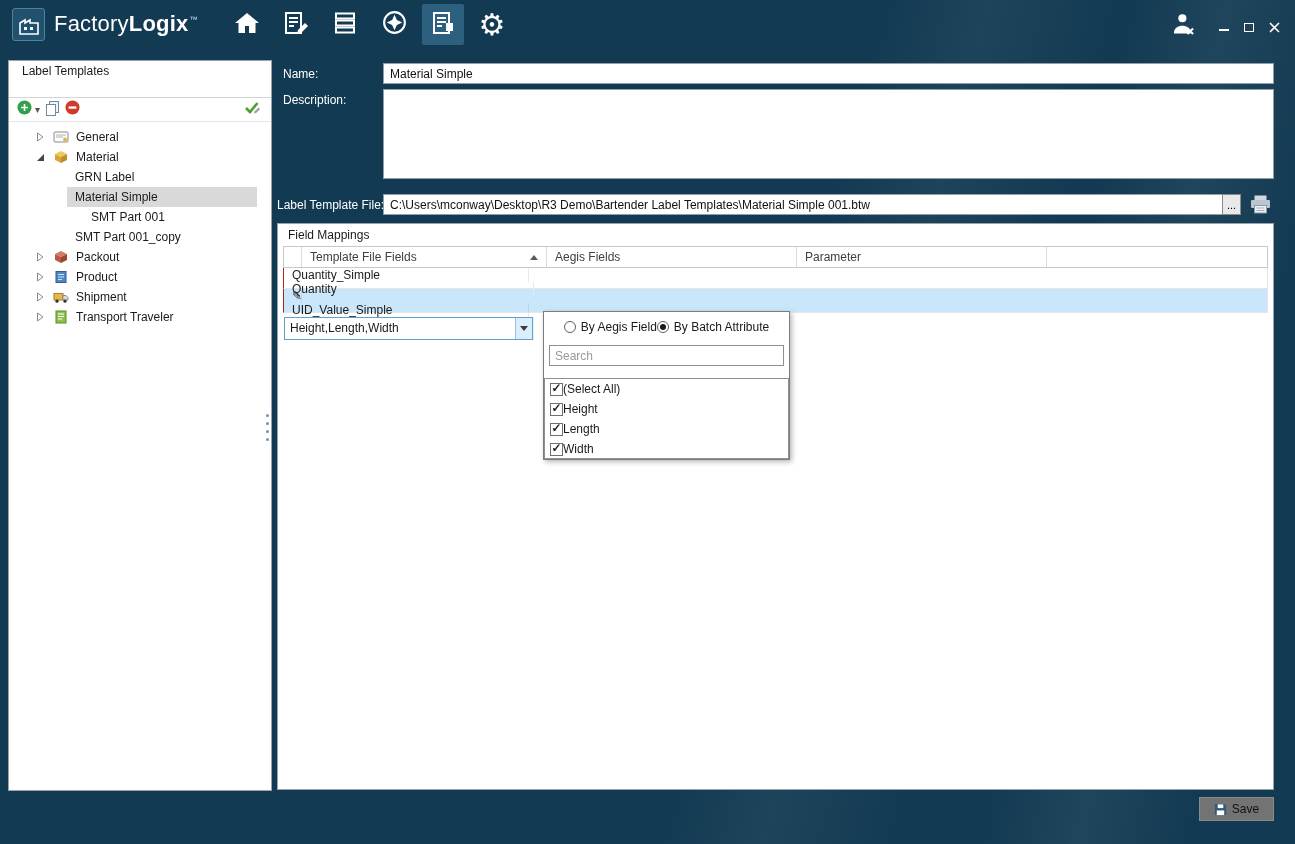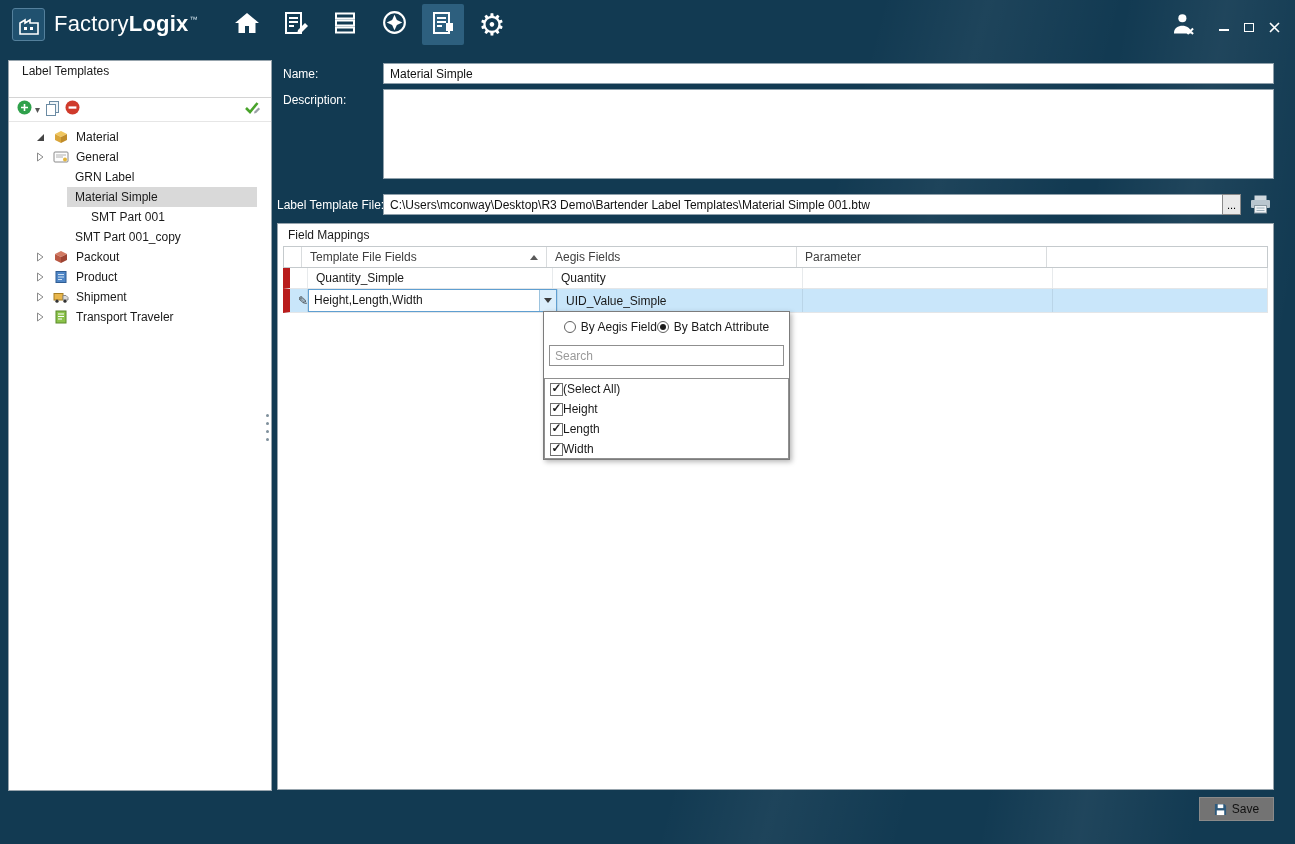--- a/index.html
+++ b/index.html
@@ -74,22 +74,22 @@
   .g-head { display:flex; height:22px; border:1px solid #c5cacd; background:#fff;
     font-size:12px; color:#404040; }
   .g-head .cell { border-right:1px solid #d9dcde; display:flex; align-items:center; padding-left:8px; }
   .cell.c0 { width:18px; padding-left:0; flex:none; }
   .cell.c1 { width:245px; flex:none; }
   .cell.c2 { width:250px; flex:none; }
   .cell.c3 { width:250px; flex:none; }
   .cell.c4 { flex:1; border-right:none !important; }
   .sort-asc { width:0; height:0; border-left:4px solid transparent; border-right:4px solid transparent;
     border-bottom:5px solid #5a5a5a; margin-left:auto; margin-right:8px; }
-  .g-row { display:flex; height:21px; font-size:12px; border-left:7px solid #b91c1c;
-    border-right:1px solid #e2e5e7; border-bottom:1px solid #e4e6e8; background:#fff; }
+  .g-row { display:flex; height:21px; font-size:12px; border-left:1px solid #b91c1c;
+    border-right:1px solid #e2e5e7; border-bottom:1px solid #e4e6e8; background:#fff;flex-direction:column; }
   .g-row .cell { display:flex; align-items:center; padding-left:8px; border-right:1px solid #e7eaec; overflow:hidden; }
   .g-row.selected { background:#c9e6fa; height:24px; }
   .pencil { font-size:12px; color:#333; margin:0 auto; }
   .combo { width:100%; height:100%; background:#fff; border:1px solid #5f9fd1;
     display:flex; align-items:stretch; cursor:pointer; }
   .combo-text { flex:1; font-size:12px; line-height:21px; padding-left:5px; white-space:nowrap; overflow:hidden; }
   .combo-btn { width:17px; background:#dbeefb; border-left:1px solid #9cc3de;
     display:flex; align-items:center; justify-content:center; }
   .combo-arrow { width:0; height:0; border-left:4px solid transparent; border-right:4px solid transparent;
     border-top:5px solid #3c3c3c; }
@@ -240,48 +240,48 @@
         <path d="M2 8 l4 4 L13.5 3" stroke="#49a32b" stroke-width="2.6" fill="none"></path>
         <path d="M10.5 11.5 l4 -4 1.6 1.6 -4 4 -2.1 .5 z" fill="#9aa0a6"></path>
       </svg>
     </span>
   </div>
 
   <div class="tree">
     <div class="tree-row l0">
       <span class="expander">
         <svg width="9" height="10">
-            <path d="M8 2 V9 H1 Z" fill="#454545"></path>
-          </svg>
-      </span>
-      <span class="ticon">
-        <svg width="16" height="16" viewBox="0 0 16 16">
-          <path d="M2 5 L8 2 L14 5 L8 8 Z" fill="#f0c65e"></path>
-          <path d="M2 5 V11 L8 14 V8 Z" fill="#d9a53a"></path>
-          <path d="M14 5 V11 L8 14 V8 Z" fill="#c08c2a"></path>
-        </svg>
-      </span>
-      <span class="tlabel">Material</span>
-    </div>
-
-    <div class="tree-row l0">
-      <span class="expander">
-        <svg width="9" height="10">
             <path d="M1.5 1 L7 5 L1.5 9 Z" fill="#fff" stroke="#8a8a8a"></path>
           </svg>
       </span>
       <span class="ticon">
         <svg width="16" height="16" viewBox="0 0 16 16">
           <rect x="1" y="3" width="14" height="10" rx="1" fill="#fdfdfd" stroke="#8a8a8a"></rect>
           <line x1="3" y1="6" x2="13" y2="6" stroke="#b0b0b0"></line>
             <line x1="3" y1="8" x2="10" y2="8" stroke="#b0b0b0"></line>
           <circle cx="12" cy="10.5" r="2" fill="#e3b53c"></circle>
         </svg>
       </span>
       <span class="tlabel">General</span>
+    </div>
+
+    <div class="tree-row l0">
+      <span class="expander">
+        <svg width="9" height="10">
+            <path d="M8 2 V9 H1 Z" fill="#454545"></path>
+          </svg>
+      </span>
+      <span class="ticon">
+        <svg width="16" height="16" viewBox="0 0 16 16">
+          <path d="M2 5 L8 2 L14 5 L8 8 Z" fill="#f0c65e"></path>
+          <path d="M2 5 V11 L8 14 V8 Z" fill="#d9a53a"></path>
+          <path d="M14 5 V11 L8 14 V8 Z" fill="#c08c2a"></path>
+        </svg>
+      </span>
+      <span class="tlabel">Material</span>
     </div>
 
     <div class="tree-row l1">
       <span class="l1wrap">
           <span class="tlabel" style="margin-left:0">GRN Label</span>
         </span>
     </div>
     <div class="tree-row l1 selected">
       <span class="l1wrap">
           <span class="tlabel" style="margin-left:0">Material Simple</span>
@@ -416,29 +416,29 @@
       <div class="cell c1">Quantity_Simple</div>
       <div class="cell c2">Quantity</div>
       <div class="cell c3"></div>
       <div class="cell c4"></div>
     </div>
 
     <div class="g-row selected">
       <div class="cell c0">
         <span class="pencil">✎</span>
       </div>
+      <div class="cell c1">UID_Value_Simple</div>
       <div class="cell c2 cc2">
         <div class="combo">
           <span class="combo-text">Height,Length,Width</span>
           <span class="combo-btn">
             <span class="combo-arrow"></span>
           </span>
         </div>
       </div>
-      <div class="cell c1">UID_Value_Simple</div>
       <div class="cell c3"></div>
       <div class="cell c4"></div>
     </div>
   </div>
 </section>
 
 <div class="popup">
   <div class="radios">
     <span class="radio">
       <span class="radio-dot"></span>

